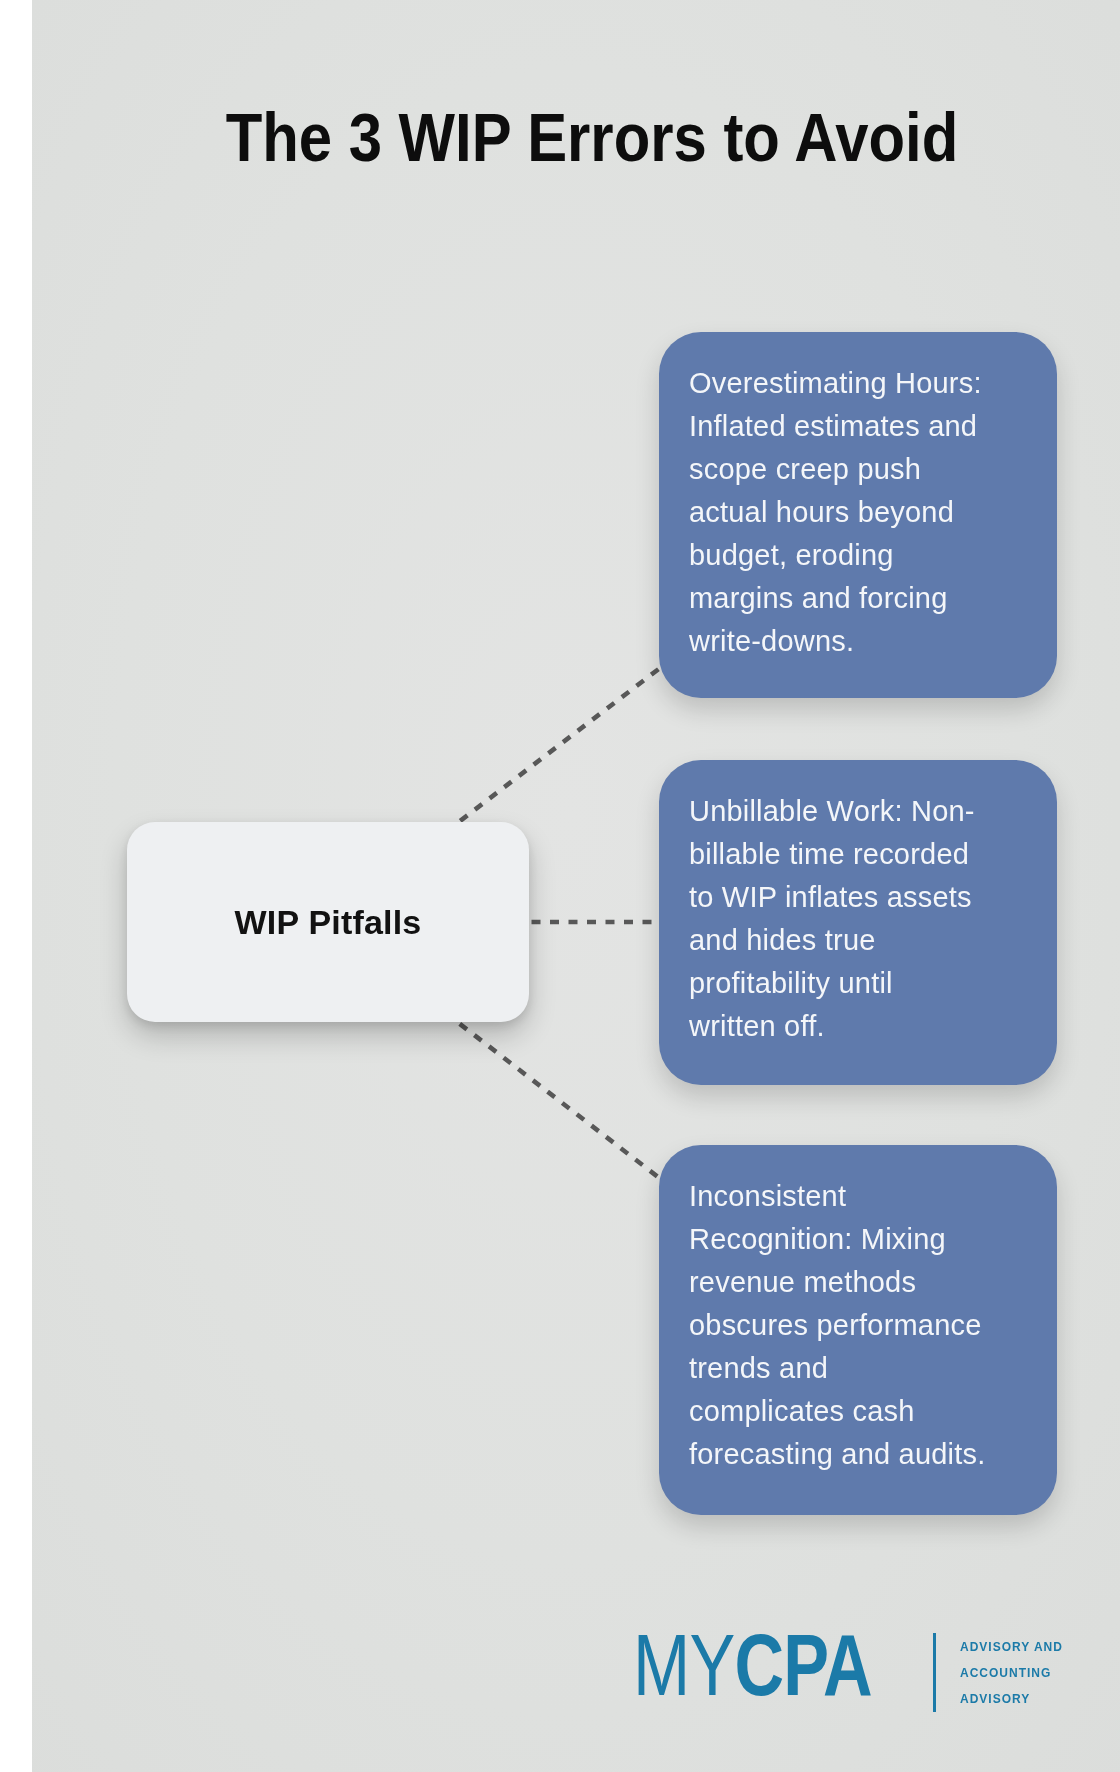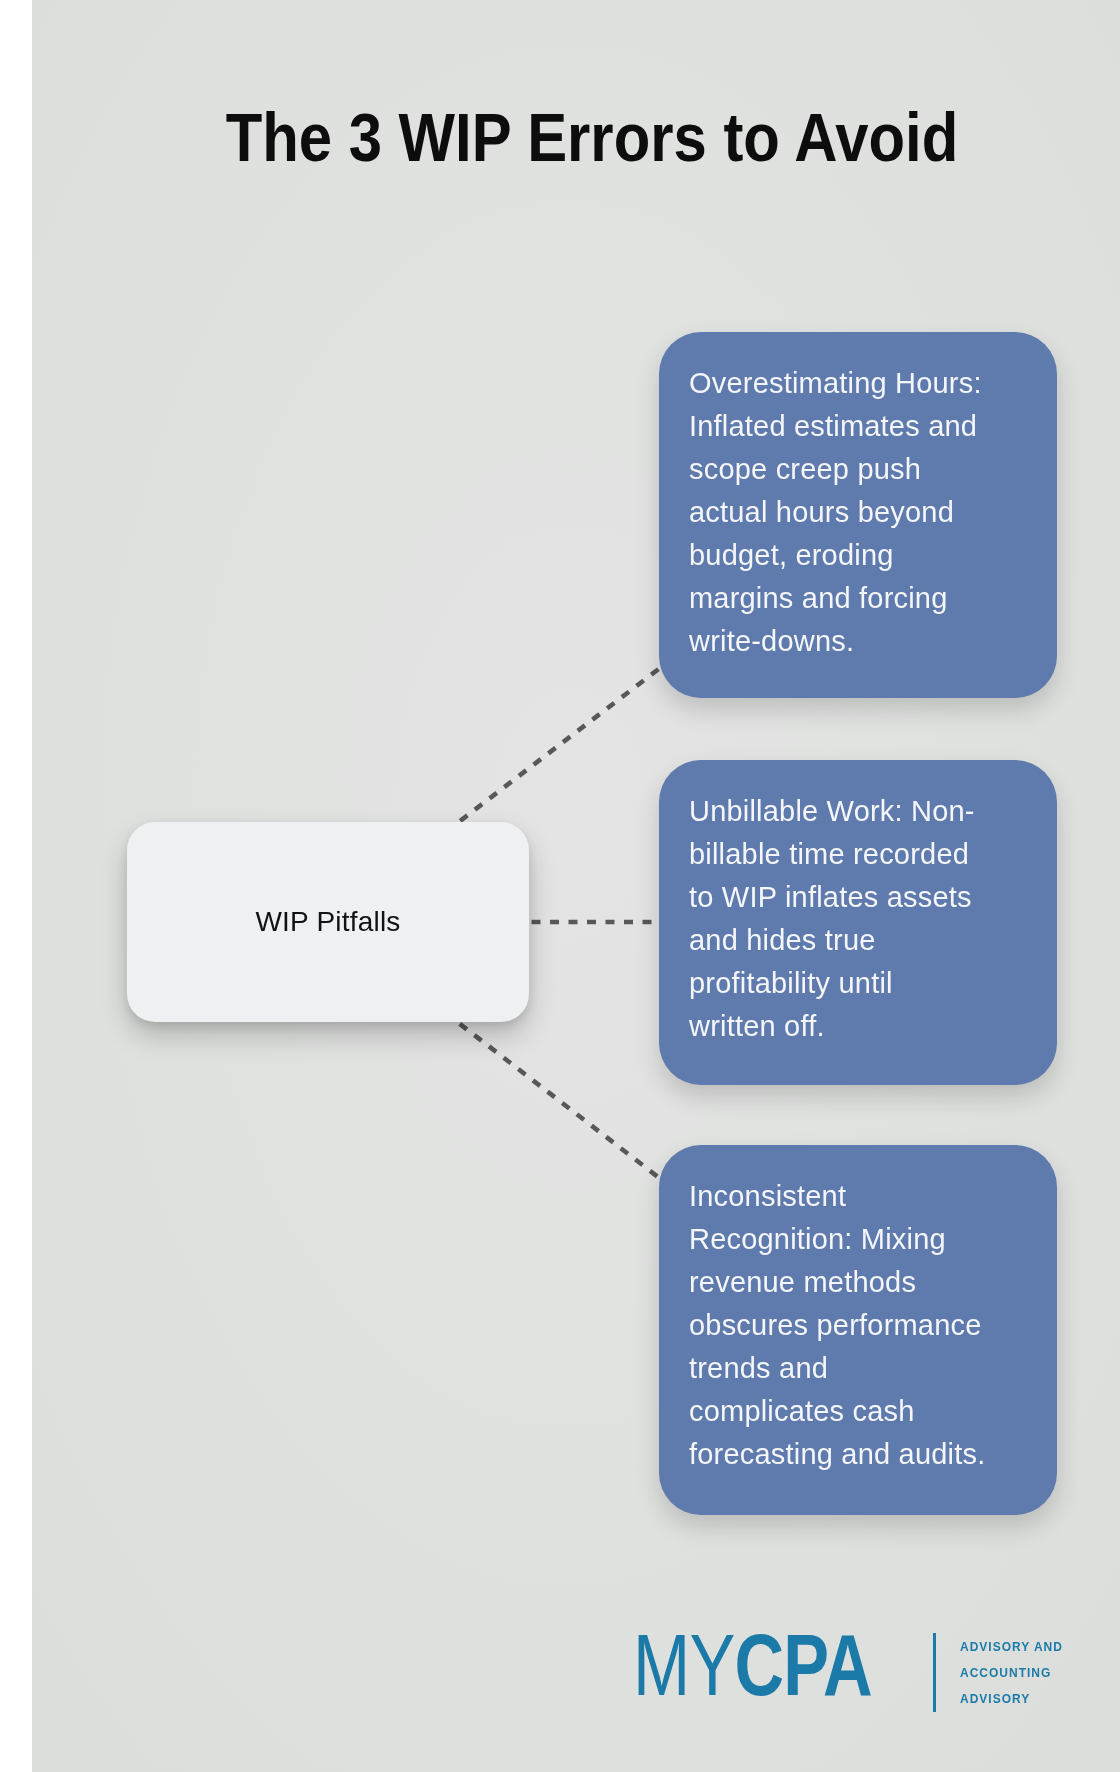--- a/index.html
+++ b/index.html
@@ -54,22 +54,22 @@
     height: 200px;
     border-radius: 28px;
     background: #eef0f2;
     box-shadow: 0 14px 28px rgba(0,0,0,0.20), 0 4px 10px rgba(0,0,0,0.10);
     display: flex;
     align-items: center;
     justify-content: center;
     z-index: 2;
   }
   .center-node-label {
-    font-size: 28px;
-    font-weight: 400;
+    font-size: 34px;
+    font-weight: 700;
     color: #121212;
     letter-spacing: 0.2px;
   }
   .pitfall-card {
     position: absolute;
     left: 627px;
     width: 398px;
     border-radius: 42px;
     background: #5f7aac;
     box-shadow: 0 12px 24px rgba(0,0,0,0.16);

